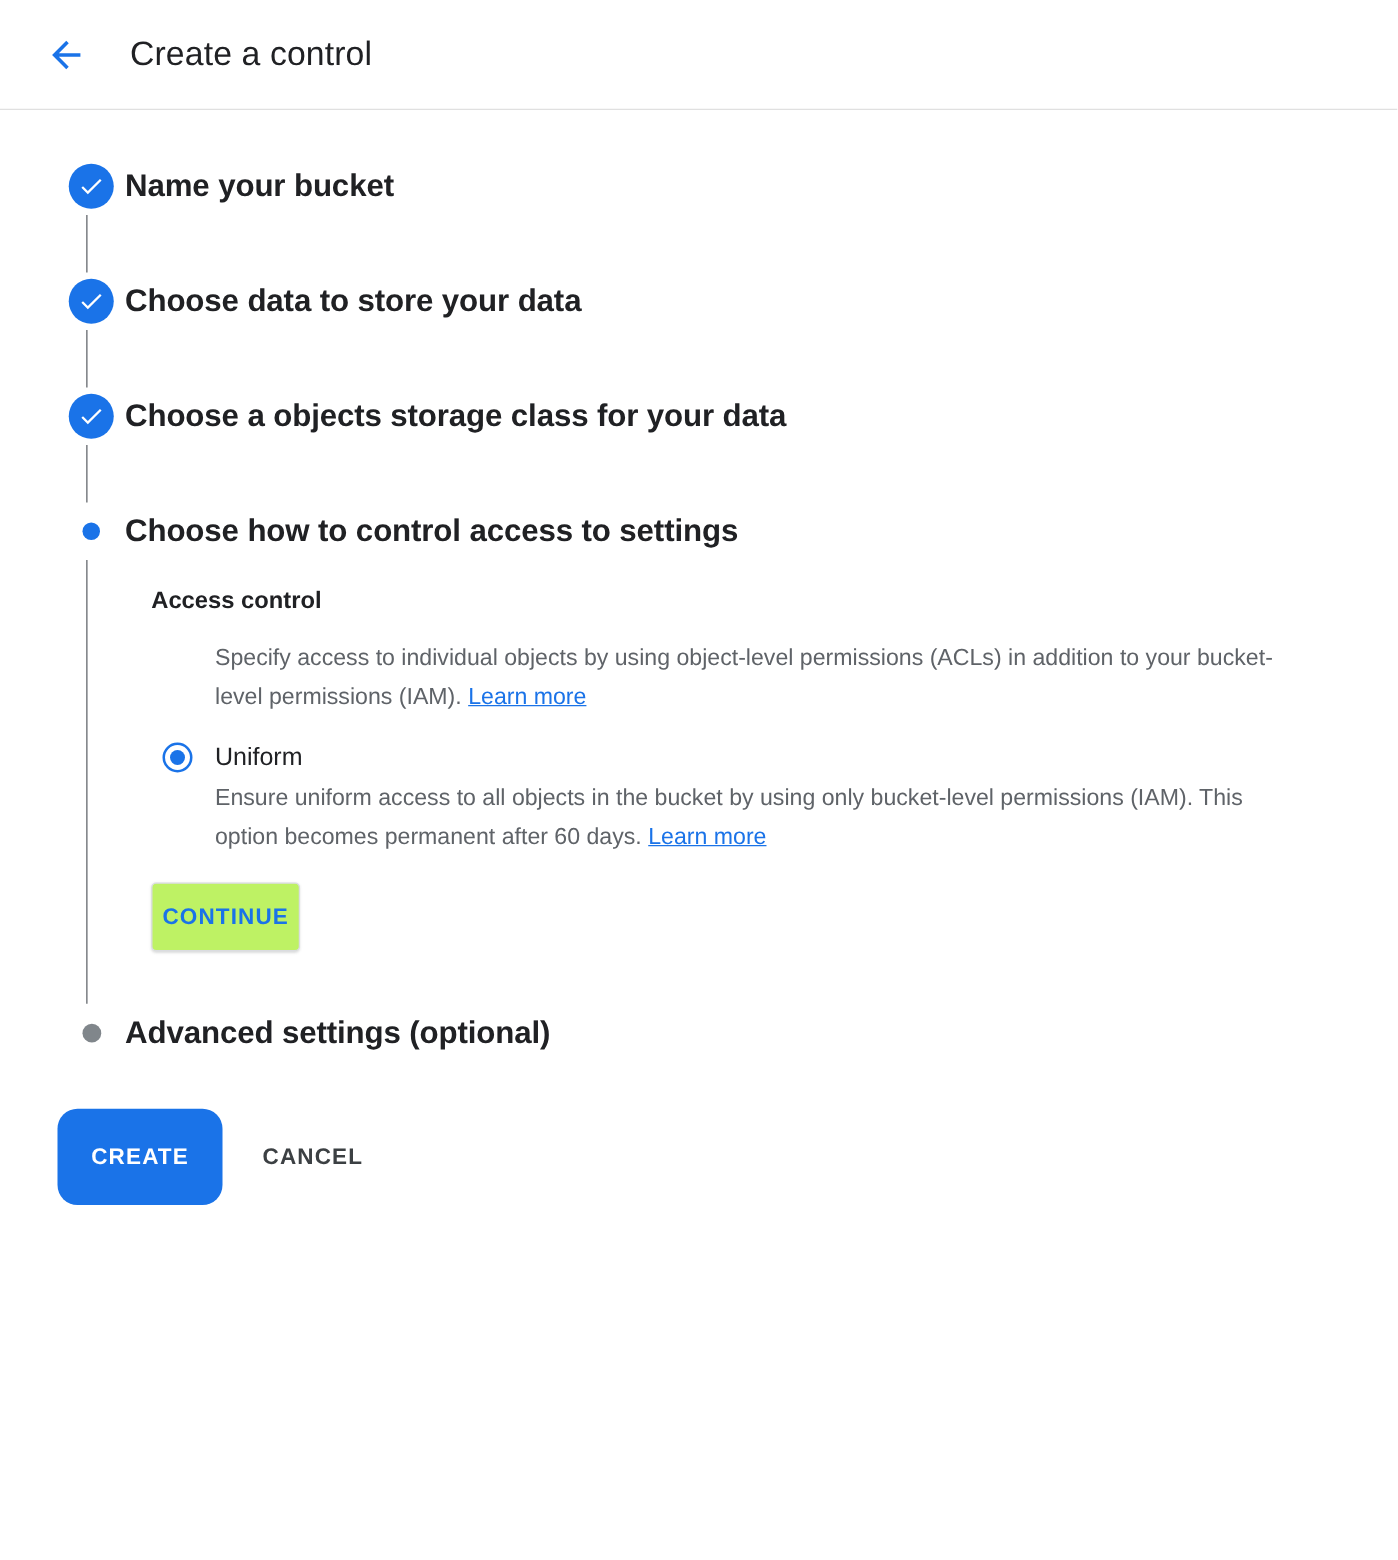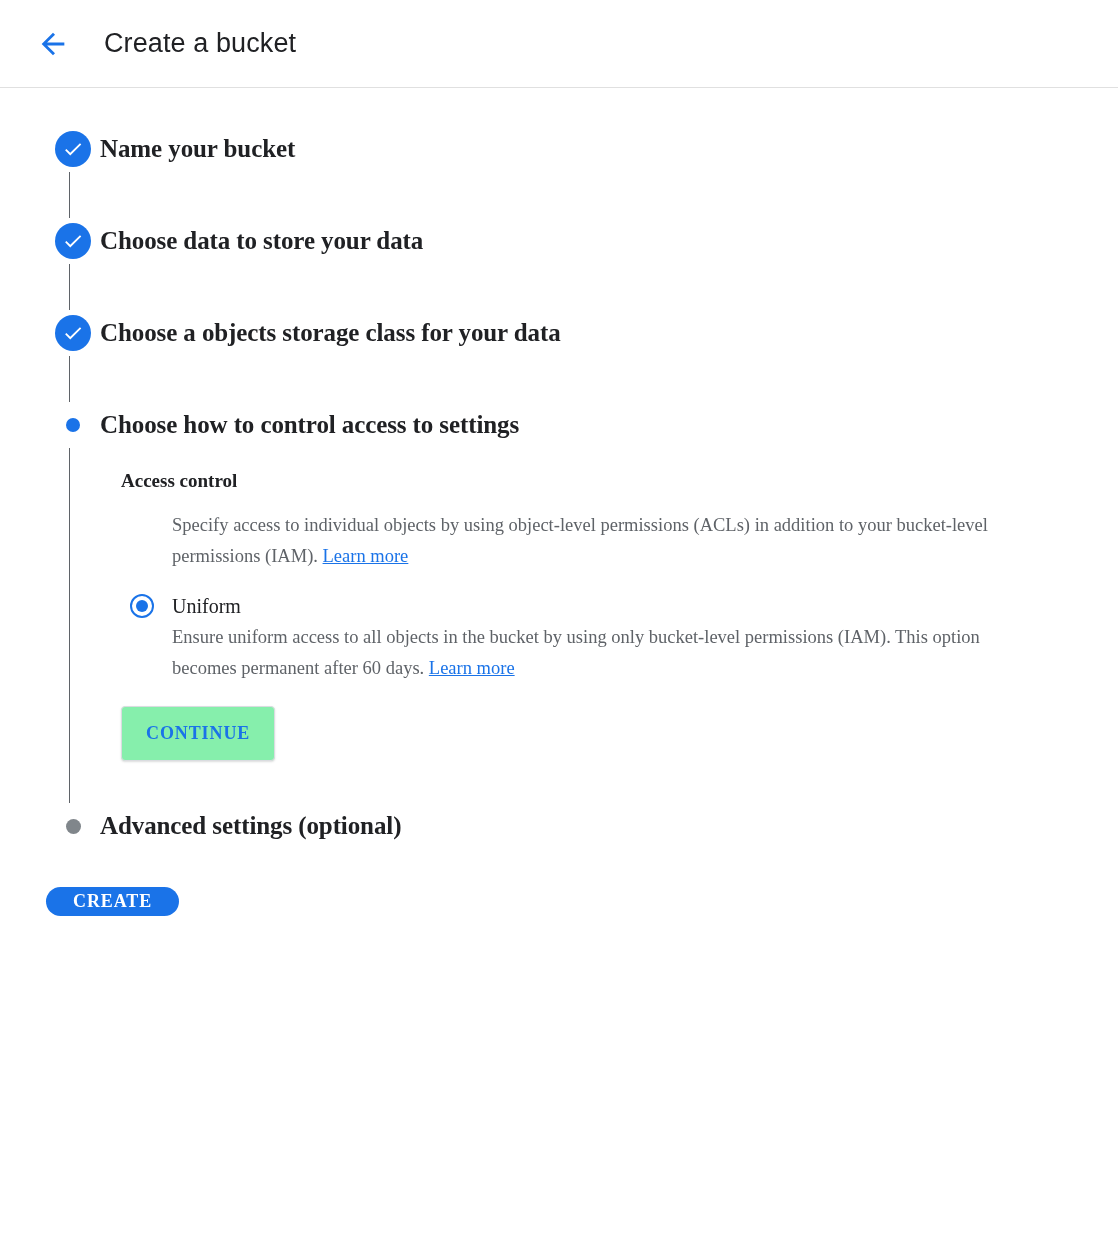--- a/index.html
+++ b/index.html
@@ -37,21 +37,20 @@
     font-weight: 400;
     color: #202124;
     margin-left: 28px;
     letter-spacing: 0.1px;
   }
 
   
   .stepper {
     padding: 38px 0 0 0;
     position: relative;
-    font-family: Liberation Serif, serif;
   }
   .step {
     position: relative;
     padding-left: 50px;
   }
   .step-head {
     display: flex;
     align-items: center;
     min-height: 46px;
     position: relative;
@@ -164,48 +163,48 @@
     max-width: 850px;
   }
   .radio-desc a {
     color: #1a73e8;
     text-decoration: underline;
   }
 
   
   .btn-outline {
     display: inline-block;
-    background: #86efac;
+    background: #bef264;
     border: 1px solid #dadce0;
     border-radius: 4px;
     color: #1a73e8;
     font-size: 18px;
     font-weight: 700;
     letter-spacing: 0.9px;
-    padding: 16px 24px;
+    padding: 16px 8px;
     cursor: pointer;
     box-shadow: 0 1px 2px rgba(60,64,67,0.18);
   }
   .footer {
     display: flex;
     align-items: center;
     gap: 10px;
     padding: 38px 0 0 46px;
   }
   .btn-primary {
     background: #1a73e8;
     color: #ffffff;
     border: none;
     border-radius: 16px;
     font-size: 18px;
     font-weight: 700;
     letter-spacing: 0.9px;
-    padding: 4px 27px;
-    cursor: pointer;
-    font-family: Liberation Serif, serif;
+    padding: 28px 27px;
+    cursor: pointer;
+    font-family: Liberation Sans, sans-serif;
   }
   .btn-text {
     background: transparent;
     border: none;
     color: #3c4043;
     font-size: 18px;
     font-weight: 700;
     letter-spacing: 0.9px;
     padding: 18px 22px;
     cursor: pointer;
@@ -214,21 +213,21 @@
 </style>
 </head>
 <body>
 
 <div class="header">
   <div class="back-arrow">
     <svg width="34" height="34" viewBox="0 0 24 24" aria-hidden="true">
       <path d="M20 11H7.83l5.59-5.59L12 4l-8 8 8 8 1.41-1.41L7.83 13H20v-2z" fill="#1a73e8"></path>
     </svg>
   </div>
-  <div class="header-title">Create a bucket</div>
+  <div class="header-title">Create a control</div>
 </div>
 
 <div class="stepper">
 
   <div class="step" style="margin-left:50px;">
     <div class="step-head">
       <div class="marker check">
         <div class="check-circle">
           <svg width="22" height="22" viewBox="0 0 24 24" aria-hidden="true">
             <path d="M9 16.2L4.8 12l-1.4 1.4L9 19 21 7l-1.4-1.4L9 16.2z" fill="#ffffff"></path>
@@ -309,13 +308,14 @@
         <div class="dot-grey"></div>
       </div>
       <div class="step-title">Advanced settings (optional)</div>
     </div>
   </div>
 
 </div>
 
 <div class="footer">
   <button class="btn-primary">CREATE</button>
+  <button class="btn-text">CANCEL</button>
 </div>
 
 </body></html>

